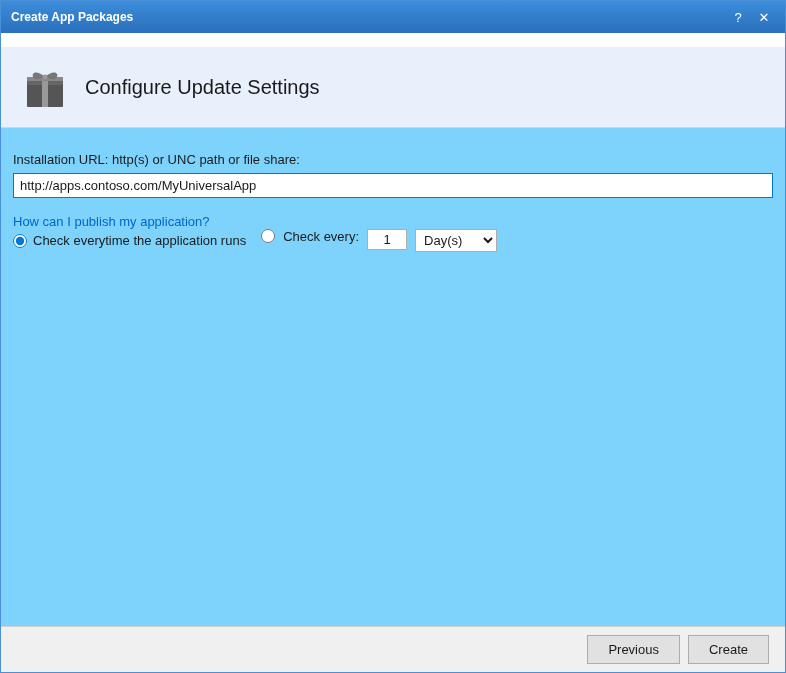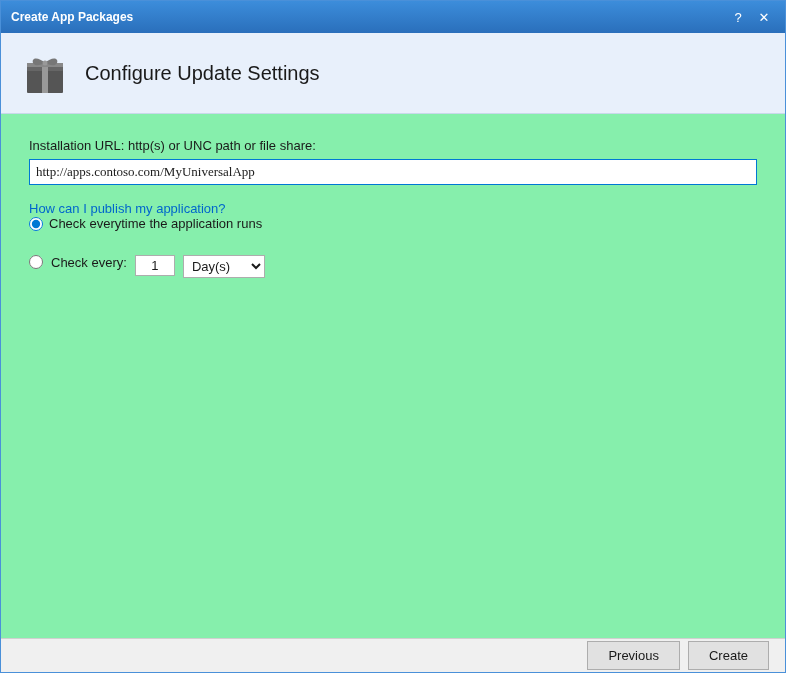--- a/index.html
+++ b/index.html
@@ -65,48 +65,49 @@
 
     
     .dialog-header {
       background: #e8f0fb;
       border-bottom: 1px solid #c8d8ea;
       padding: 16px 20px;
       display: flex;
       align-items: center;
       gap: 16px;
       flex-shrink: 0;
+      margin-top: 14px;
     }
 
     .header-title {
       font-size: 20px;
       font-weight: 400;
       color: #1a1a1a;
     }
 
     
     .dialog-body {
       flex: 1;
-      padding: 24px 28px;
-      background: #86efac;
+      padding: 24px 12px;
+      background: #7dd3fc;
       overflow: auto;
     }
 
     .field-label {
       color: #1a1a1a;
       margin-bottom: 6px;
       font-size: 13px;
     }
 
     .url-input {
       width: 100%;
       padding: 4px 6px;
       border: 1px solid #0078d4;
       font-size: 13px;
-      font-family: Liberation Serif, serif;
+      font-family: Liberation Sans, sans-serif;
       outline: none;
       color: #1a1a1a;
     }
 
     .link-text {
       color: #0066cc;
       text-decoration: none;
       cursor: pointer;
       margin-top: 16px;
       display: inline-block;
@@ -115,22 +116,21 @@
 
     .section-label {
       margin-top: 14px;
       margin-bottom: 8px;
       color: #1a1a1a;
       font-size: 13px;
     }
 
     .radio-group {
       display: flex;
-      flex-direction: column;
-      gap: 24px;
+      gap: 15px;
     }
 
     .radio-item {
       display: flex;
       align-items: center;
       gap: 6px;
     }
 
     .radio-item input[type="radio"] {
       accent-color: #0078d4;
@@ -169,21 +169,21 @@
       background: #fff;
       cursor: pointer;
       color: #1a1a1a;
       min-width: 70px;
     }
 
     
     .dialog-footer {
       background: #f0f0f0;
       border-top: 1px solid #d0d0d0;
-      padding: 2px 16px;
+      padding: 8px 16px;
       display: flex;
       justify-content: flex-end;
       gap: 8px;
       flex-shrink: 0;
     }
 
     .footer-btn {
       padding: 6px 20px;
       border: 1px solid #adadad;
       background: #e1e1e1;

